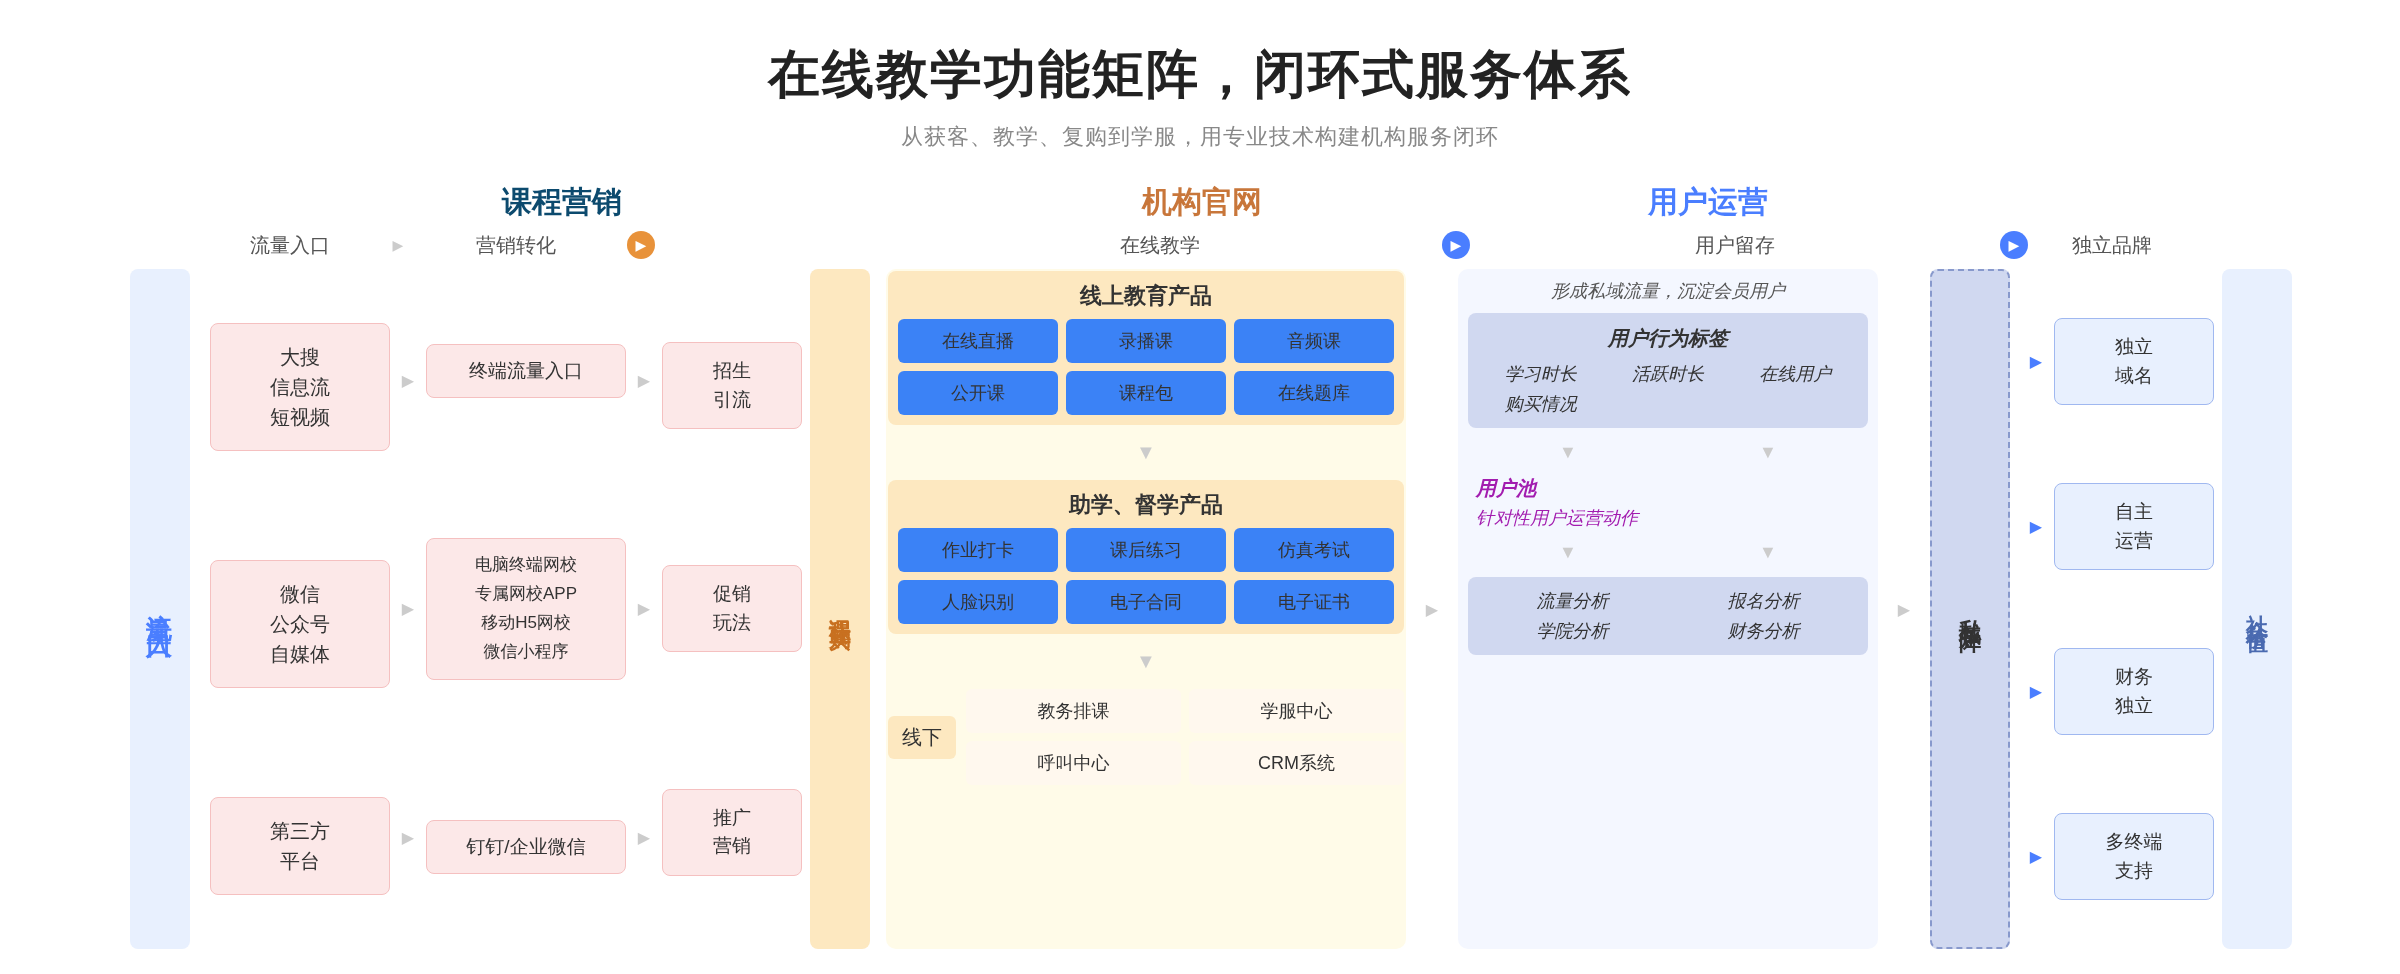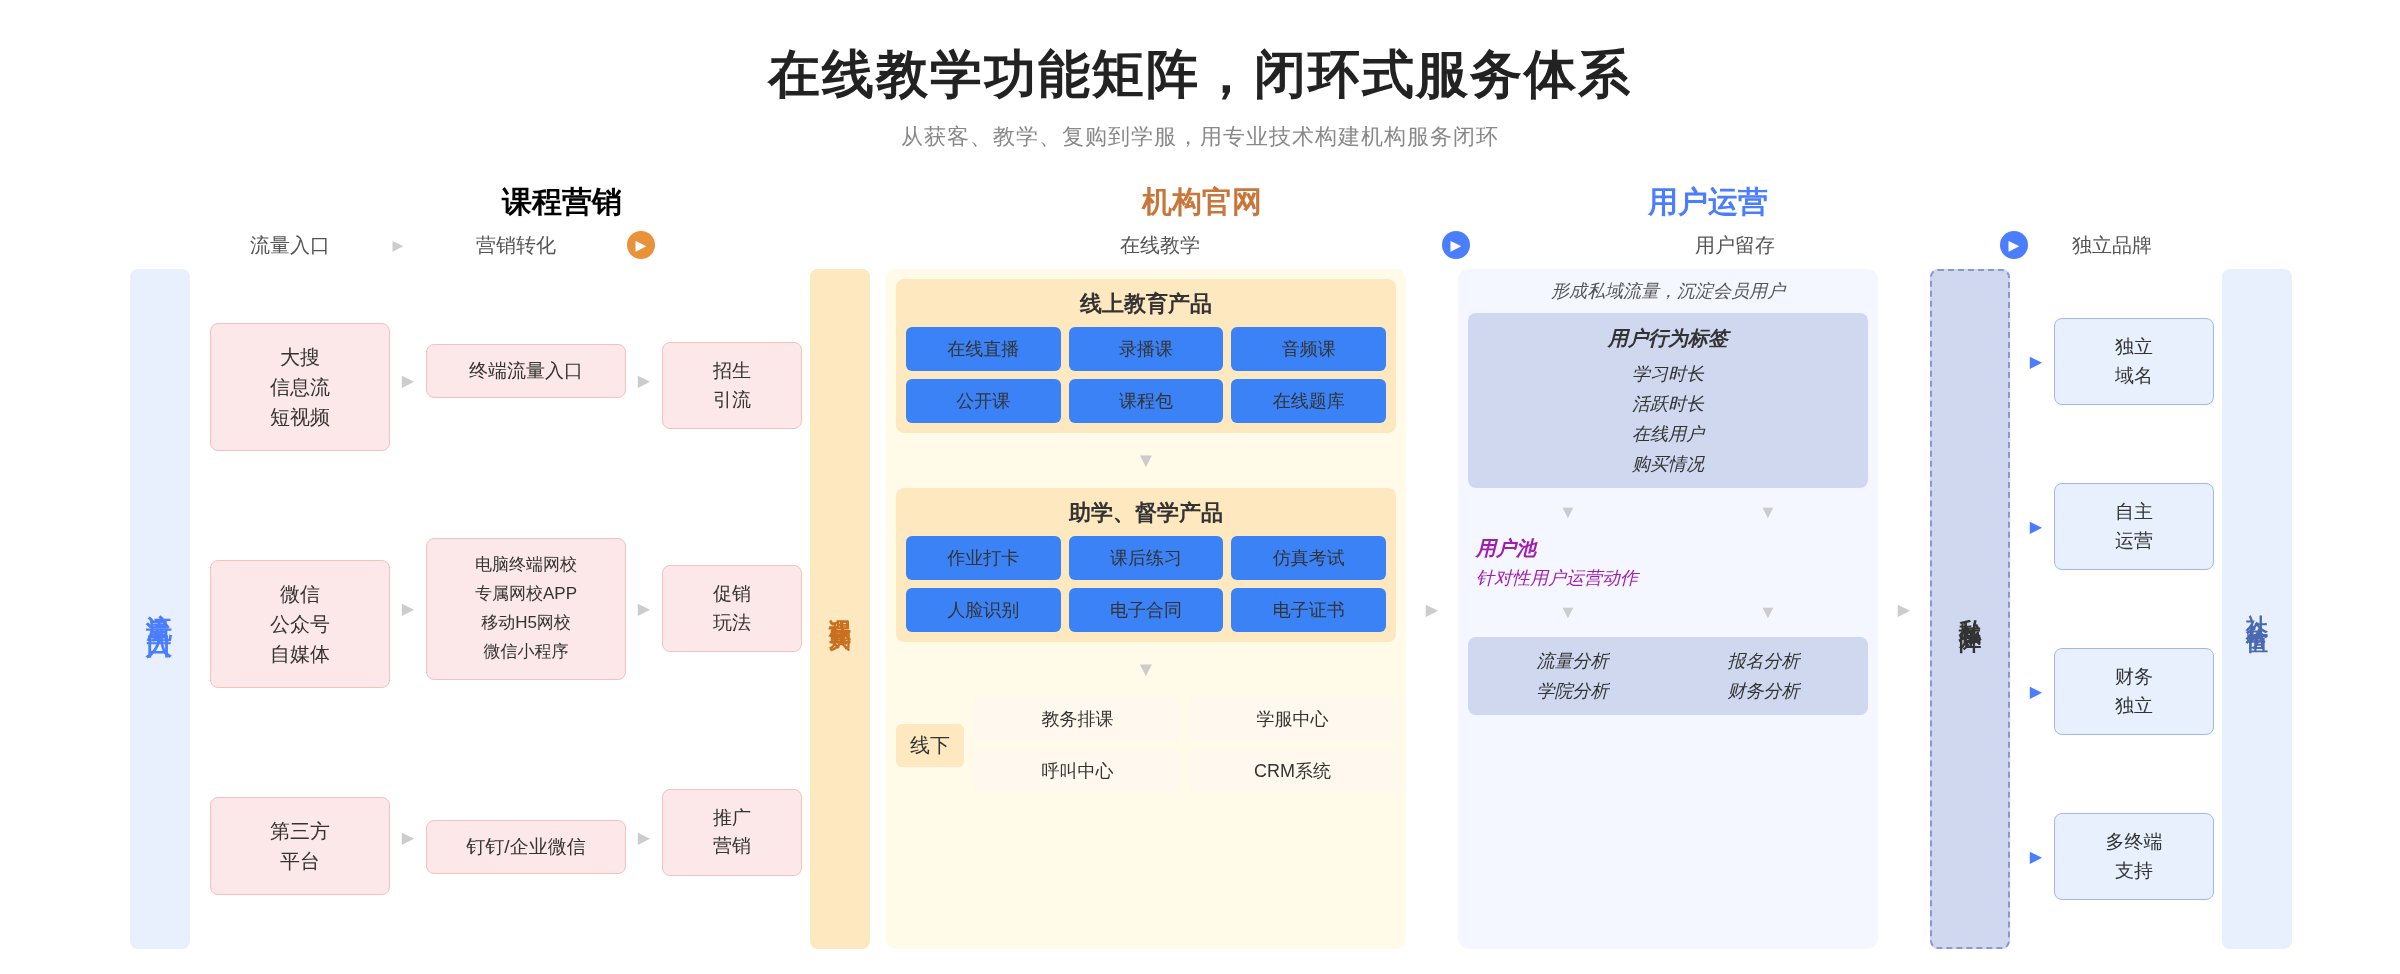--- a/index.html
+++ b/index.html
@@ -34,21 +34,21 @@
       font-size: 22px;
       color: #888;
       letter-spacing: 1px;
     }
     .section-label {
       font-size: 30px;
       font-weight: 600;
       text-align: center;
       flex: 1;
     }
-    .section-label.marketing { color: #000000; }
+    .section-label.marketing { color: #0c4a6e; }
     .section-label.official { color: #c8763a; }
     .section-label.user-ops { color: #4a7eff; }
 
     
     .diagram {
       display: flex;
       align-items: stretch;
       gap: 0;
       position: relative;
       min-height: 680px;
@@ -152,21 +152,21 @@
       flex-shrink: 0;
       margin: 0 8px;
     }
 
     
     .online-teaching-block {
       flex: 1;
       display: flex;
       flex-direction: column;
       gap: 12px;
-      padding: 10px;
+      padding: 2px;
       background: #fffbe8;
       border-radius: 10px;
       margin: 0 8px;
       min-width: 520px;
     }
 
     .ot-section {
       background: #fde8c0;
       border-radius: 8px;
       padding: 10px;
@@ -256,21 +256,21 @@
     }
     .behavior-tags-title {
       text-align: center;
       font-size: 20px;
       font-weight: 600;
       color: #333;
       margin-bottom: 10px;
     }
     .tags-grid {
       display: grid;
-      grid-template-columns: 1fr;
+      grid-template-columns: 1fr 1fr 1fr;
       gap: 6px;
       font-size: 18px;
       color: #333;
       text-align: center;
     }
 
     .data-center {
       background: #d0d8f0;
       border-radius: 8px;
       padding: 12px;

